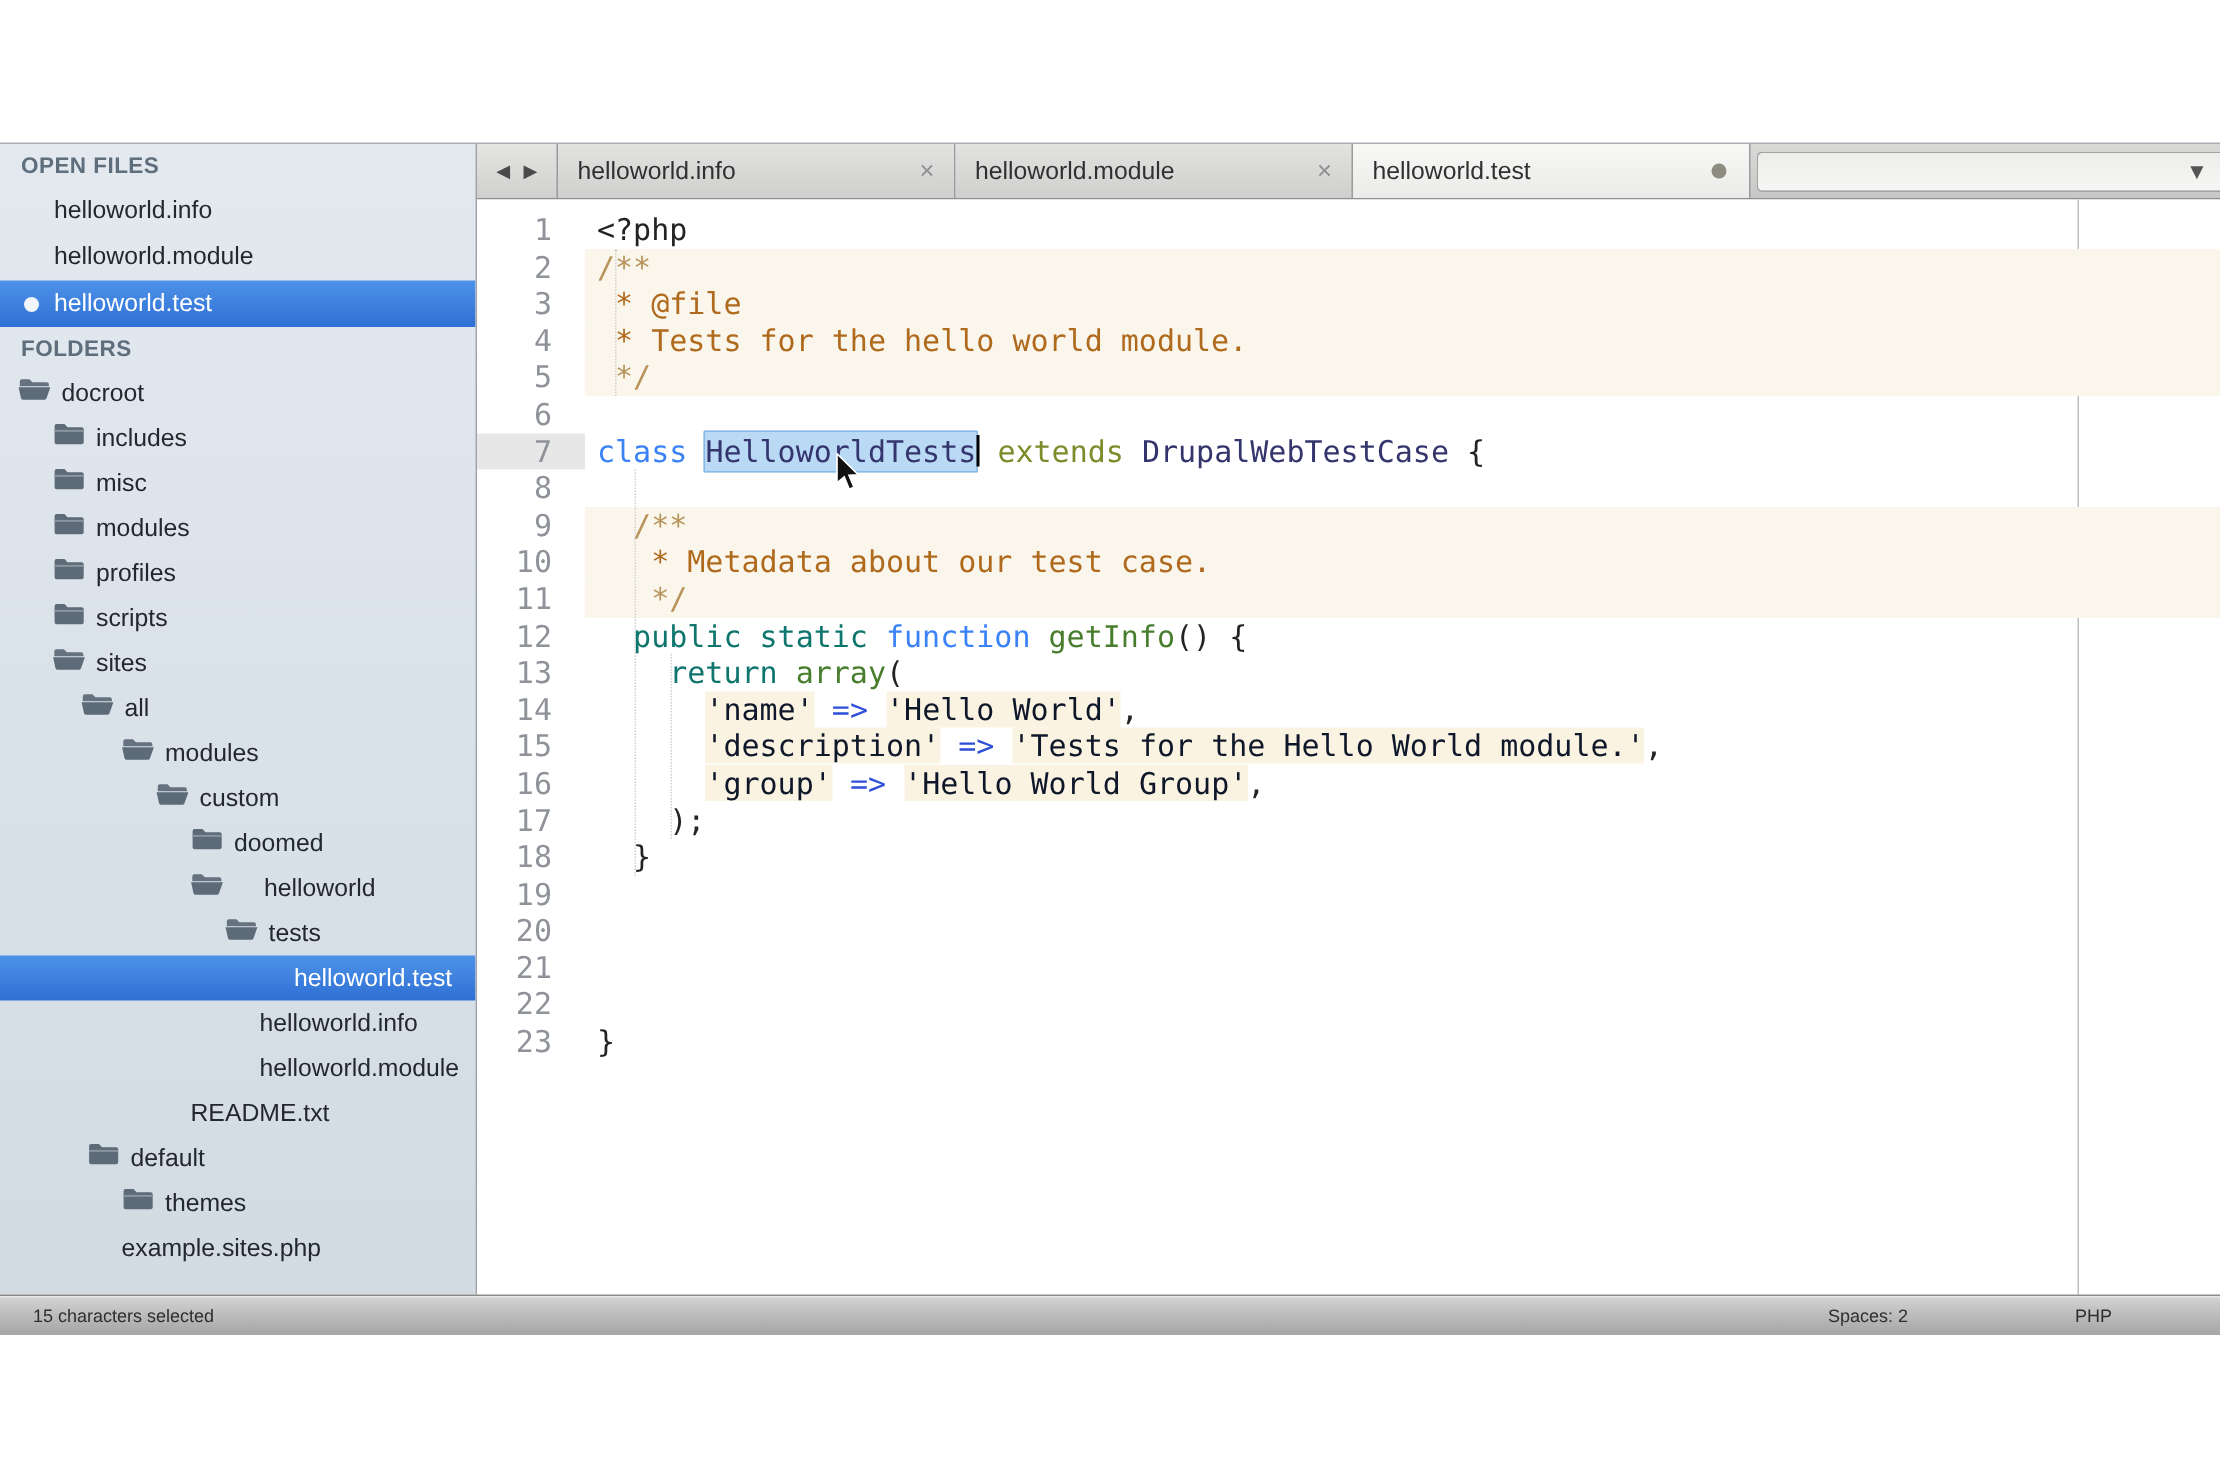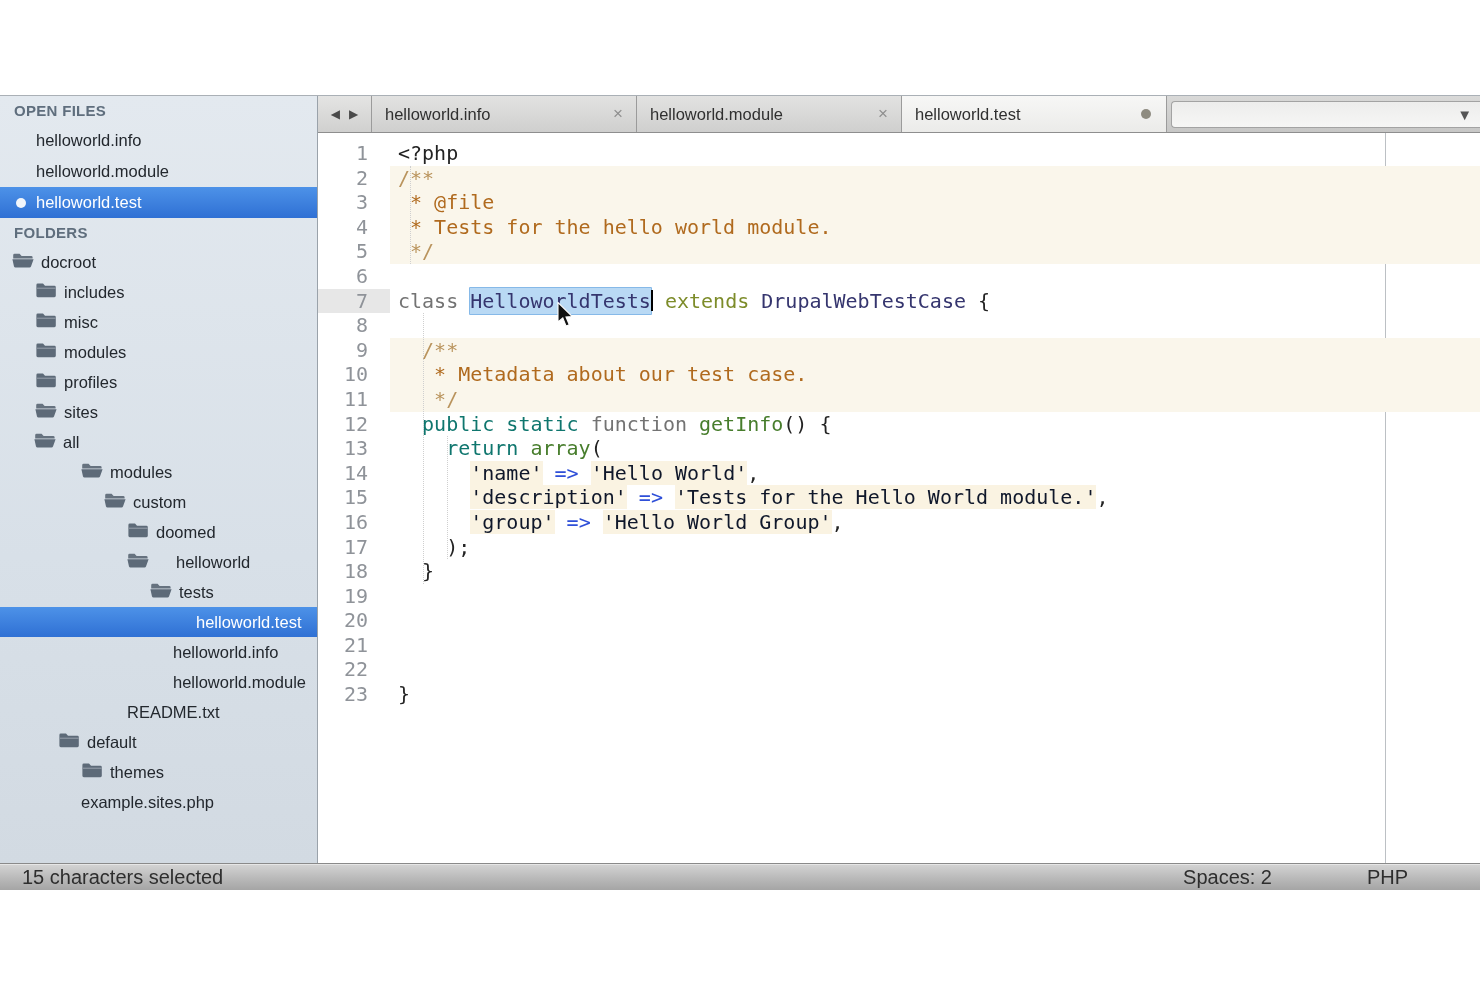--- a/index.html
+++ b/index.html
@@ -41,38 +41,38 @@
   
   .editor{position:absolute;left:0;right:0;top:37px;bottom:0;background:#fff;overflow:hidden;
     font-family:"DejaVu Sans Mono","Liberation Mono",monospace;font-size:20px;}
   .code{position:relative;padding-top:8px;}
   .line{display:flex;height:24.6px;line-height:24.6px;}
   .gut{flex:0 0 72px;box-sizing:border-box;text-align:right;padding-right:22px;color:#8f9399;}
   .gut.cur{background:#e7e7e7;}
   .body{flex:1;white-space:pre;padding-left:8px;color:#232323;}
   .line.band .body{background:#faf6eb;}
   .tok-pl{color:#232323}
-  .tok-kw{color:#737373}
+  .tok-kw{color:#3b82f6}
   .tok-cls{color:#35356e}
   .tok-ext{color:#7d8c2a}
   .tok-st{color:#0f766e}
   .tok-fn{color:#477d2c}
   .tok-str{color:#0f172a;background:#faf3e2;}
   .tok-ar{color:#2f4fd8}
   .tok-cm{color:#b06a1e}
   .tok-cd{color:#b9935c}
   .sel-hl{background:#b9d9f4;border:1px solid #86b9e8;border-radius:1px;margin:0 -1px;padding:1px 0;}
   .caret{display:inline-block;width:2px;height:21px;background:#000;vertical-align:middle;margin-top:-3px;}
   .guide{position:absolute;width:0;border-left:1px dotted #cfcfcf;}
   .ruler{position:absolute;left:1067px;top:0;bottom:0;width:0;border-left:1px solid #bcc0c4;}
   
   .statusbar{position:absolute;left:0;right:0;bottom:0;height:27px;
     background:linear-gradient(180deg,#d4d4d4 0%,#b9b9b9 55%,#a5a5a5 100%);
     border-top:1px solid #8a8a8a;box-shadow:inset 0 1px 0 #e6e6e6;box-sizing:border-box;
-    font-size:20px;color:#2e2e2e;line-height:26px;}
+    font-size:12px;color:#2e2e2e;line-height:26px;}
   .sb-left{position:absolute;left:22px;}
   .sb-spaces{position:absolute;right:208px;cursor:default;}
   .sb-syntax{position:absolute;right:72px;cursor:default;}
   .mouse{position:absolute;left:557px;top:206px;z-index:50;pointer-events:none;}
 </style>
 </head>
 <body>
 
 <div class="app">
 
@@ -126,28 +126,37 @@
             <span class="folder-ic"><svg width="22" height="16" viewBox="0 0 22 16">
                 <path d="M1.4,3 a1.4,1.4 0 0 1 1.4,-1.4 h5.2 l2,2.2 h9.4 a1.4,1.4 0 0 1 1.4,1.4 v8.6 a1.4,1.4 0 0 1 -1.4,1.4 h-16.6 a1.4,1.4 0 0 1 -1.4,-1.4 z" fill="#5d6a78"></path>
                 <rect x="1.4" y="5.6" width="19.4" height="1.3" fill="#8b95a0"></rect>
               </svg></span>
             <span>profiles</span>
           </div>
         </div>
         <div class="sb-row tree-row">
           <div class="row-inner" style="padding-left: 35px;">
             <span class="folder-ic"><svg width="22" height="16" viewBox="0 0 22 16">
+                <path d="M1.4,3 a1.4,1.4 0 0 1 1.4,-1.4 h5.2 l2,2.2 h9.4 a1.4,1.4 0 0 1 1.4,1.4 v8.6 a1.4,1.4 0 0 1 -1.4,1.4 h-16.6 a1.4,1.4 0 0 1 -1.4,-1.4 z" fill="#5d6a78"></path>
+                <rect x="1.4" y="5.6" width="19.4" height="1.3" fill="#8b95a0"></rect>
+              </svg></span>
+            <span>scripts</span>
+          </div>
+        </div>
+        <div class="sb-row tree-row">
+          <div class="row-inner" style="padding-left: 35px;">
+            <span class="folder-ic"><svg width="22" height="16" viewBox="0 0 22 16">
                 <path d="M1.2,3.2 a1.4,1.4 0 0 1 1.4,-1.4 h5 l2,2.1 h9.6 a1.4,1.4 0 0 1 1.4,1.4 v1.2 h-19.4 z" fill="#66727f"></path>
                 <path d="M0.4,7.2 h21.2 l-2.6,7.3 a1.6,1.6 0 0 1 -1.5,1 h-14 a1.6,1.6 0 0 1 -1.5,-1 z" fill="#5d6a78"></path>
               </svg></span>
             <span>sites</span>
           </div>
         </div>
         <div class="sb-row tree-row">
-          <div class="row-inner" style="padding-left: 34px; text-align: right;">
+          <div class="row-inner" style="padding-left: 54px; text-align: right;">
             <span class="folder-ic"><svg width="22" height="16" viewBox="0 0 22 16">
                 <path d="M1.2,3.2 a1.4,1.4 0 0 1 1.4,-1.4 h5 l2,2.1 h9.6 a1.4,1.4 0 0 1 1.4,1.4 v1.2 h-19.4 z" fill="#66727f"></path>
                 <path d="M0.4,7.2 h21.2 l-2.6,7.3 a1.6,1.6 0 0 1 -1.5,1 h-14 a1.6,1.6 0 0 1 -1.5,-1 z" fill="#5d6a78"></path>
               </svg></span>
             <span>all</span>
           </div>
         </div>
         <div class="sb-row tree-row">
           <div class="row-inner" style="padding-left: 81px;">
             <span class="folder-ic"><svg width="22" height="16" viewBox="0 0 22 16">

